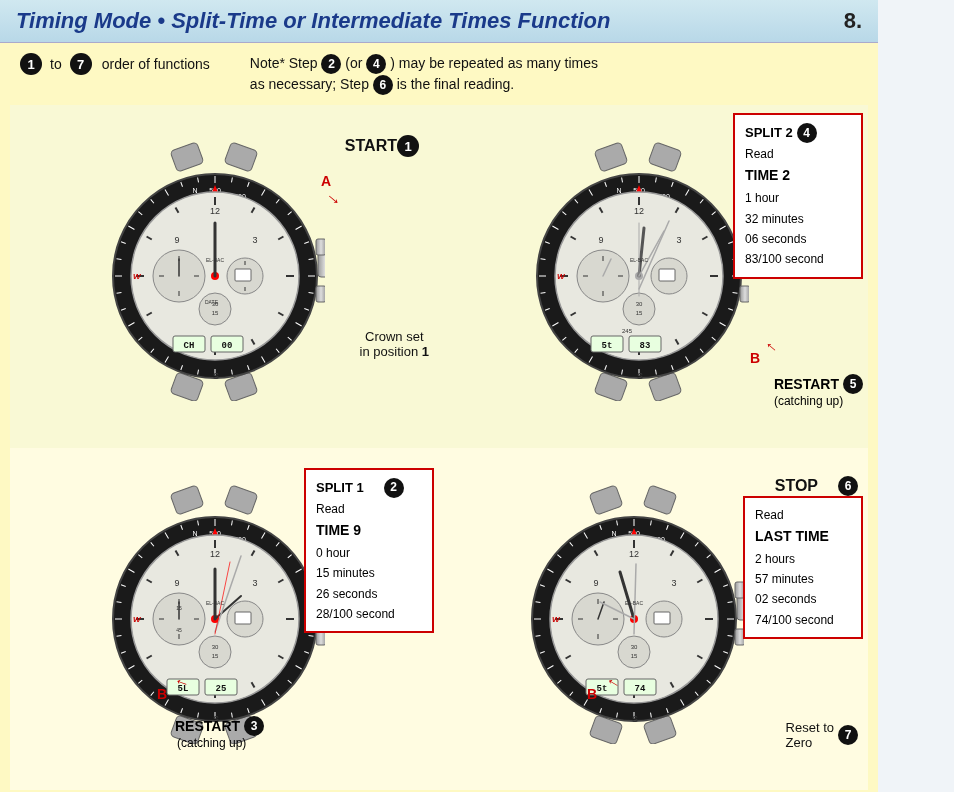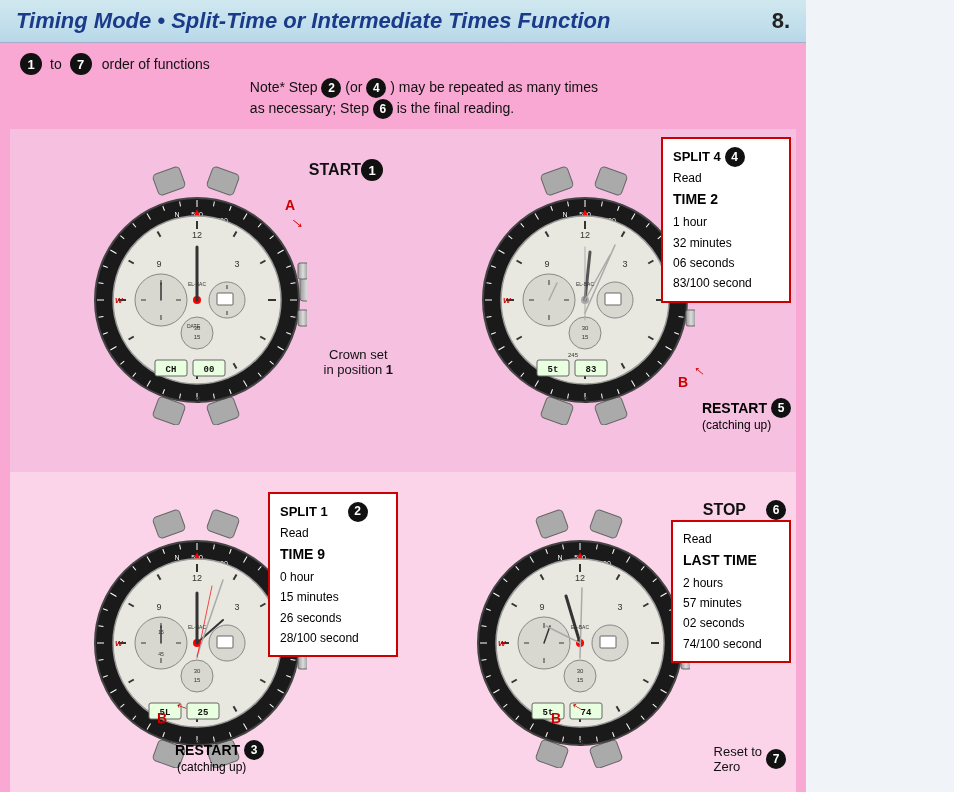--- a/index.html
+++ b/index.html
@@ -5,23 +5,23 @@
     * { box-sizing: border-box; margin: 0; padding: 0; }
     body {
       width: 954px;
       height: 792px;
       background: #f0f4f8;
       font-family: Arial, sans-serif;
       overflow: hidden;
     }
 
     .page {
-      width: 806px;
+      width: 878px;
       height: 792px;
-      background: #f9a8d4;
+      background: #fef9c3;
       position: relative;
     }
 
     
     .header {
       background: linear-gradient(to bottom, #d0e8f0, #b8d8e8);
       padding: 8px 16px;
       display: flex;
       align-items: center;
       justify-content: space-between;
@@ -50,21 +50,20 @@
     .instr-left {
       display: flex;
       align-items: center;
       gap: 4px;
       margin-right: 40px;
       white-space: nowrap;
     }
     .instr-right {
       font-size: 14px;
       line-height: 1.5;
-      margin-top: 24px;
     }
     .circle-num {
       display: inline-flex;
       align-items: center;
       justify-content: center;
       width: 22px;
       height: 22px;
       border-radius: 50%;
       background: #111;
       color: white;
@@ -284,21 +283,21 @@
 
       <div style="position:absolute; top:30px; right:20px; display:flex; align-items:center; ">
         <span style="font-weight:bold; font-size:16px; color:#111;">START</span>
         <span class="circle-num">1</span>
       </div>
 
       <div style="position:absolute; top:68px; right:108px; color:#cc0000; font-weight:bold; font-size:14px;">A</div>
 
       <div style="position:absolute; top:82px; right:95px; color:#cc0000; font-size:18px; transform:rotate(40deg);">→</div>
 
-      <div style="position:absolute; bottom:95px; right:10px; font-size:13px; text-align:center; color:#111;">
+      <div style="position:absolute; bottom:89px; right:10px; font-size:13px; text-align:center; color:#111;">
         Crown set<br>in position <strong>1</strong>
       </div>
     </div>
 
     <div class="watch-cell cell-upper" style="position:relative;">
       <div class="watch-container" style="margin-top:10px; margin-left:-30px;">
         <svg viewBox="0 0 220 260" width="220" height="260">
           <defs>
             <linearGradient id="crownGrad2" x1="0" y1="0" x2="1" y2="0">
               <stop offset="0%" stop-color="#999"></stop>
@@ -405,21 +404,21 @@
           <text x="28" y="138" fill="#cc0000" font-size="8" font-style="italic" font-weight="bold" font-family="Arial">W</text>
           <text x="108" y="238" fill="#333" font-size="9" font-family="Arial" font-weight="bold">S</text>
           <text x="110" y="121" fill="#333" font-size="5" font-family="Arial" text-anchor="middle">EL-BAC</text>
 
           <line x1="110" y1="148" x2="140" y2="80" stroke="#aaa" stroke-width="1.5" stroke-linecap="round"></line>
         </svg>
       </div>
 
       <div class="info-box" style="position:absolute; top:8px; right:5px; min-width:130px;">
         <div style="display:flex; align-items:center; gap:4px;">
-          <span class="title">SPLIT 4</span>
+          <span class="title">SPLIT 2</span>
           <span class="circle-num" style="width:20px;height:20px;font-size:12px;">4</span>
         </div>
         <div>Read</div>
         <div class="time-label">TIME 2</div>
         <div>1 hour</div>
         <div>32 minutes</div>
         <div>06 seconds</div>
         <div>83/100 second</div>
       </div>
 

